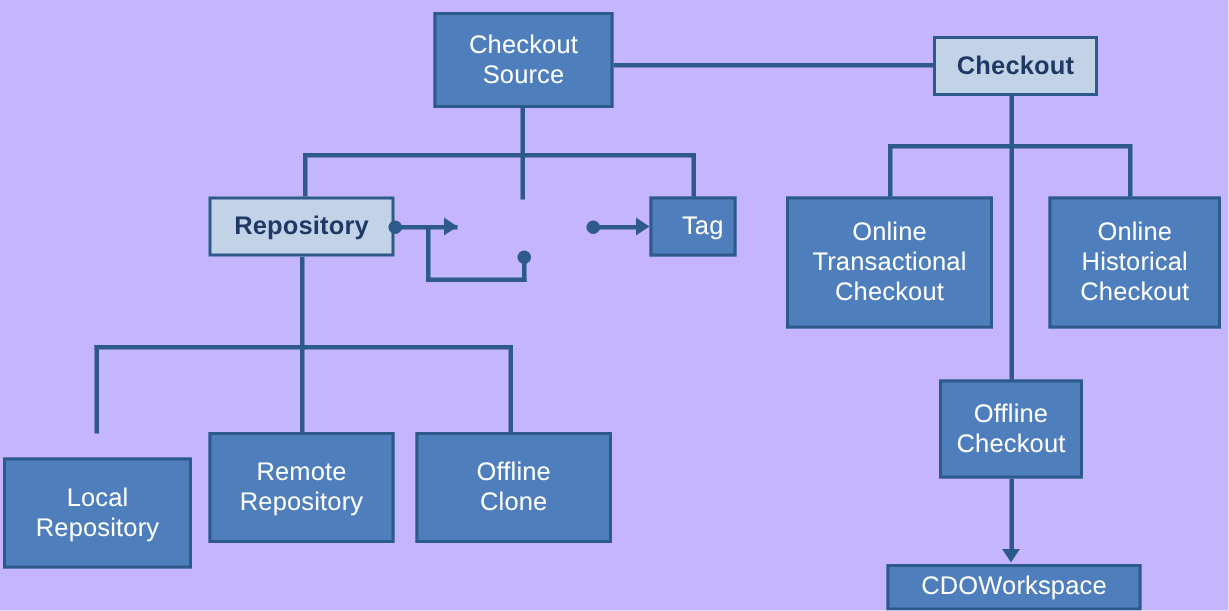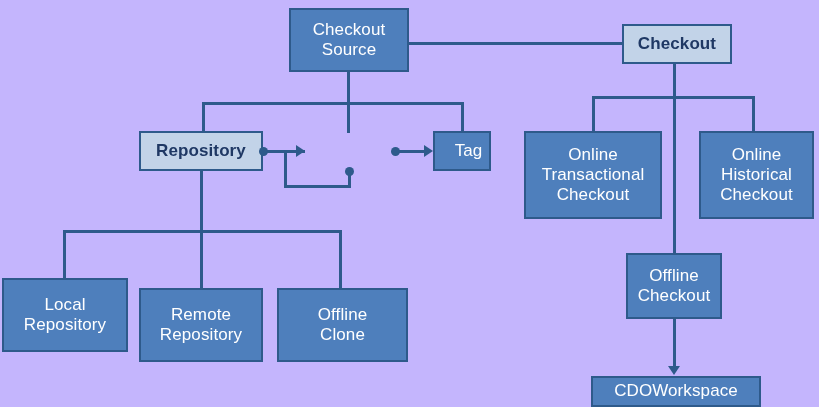--- a/index.html
+++ b/index.html
@@ -117,21 +117,21 @@
 Transactional
 Checkout</span>
   </div>
 
   <div class="node fill-dark" style="left:699px; top:131px; width:115px; height:88px;">
     <span class="label">Online
 Historical
 Checkout</span>
   </div>
 
-  <div class="node fill-dark" style="left:2px; top:278px; width:126px; height:74px;">
+  <div class="node fill-dark" style="left:2px; top:305px; width:126px; height:74px;">
     <span class="label">Local
 Repository</span>
   </div>
 
   <div class="node fill-dark" style="left:139px; top:288px; width:124px; height:74px;">
     <span class="label">Remote
 Repository</span>
   </div>
 
   <div class="node fill-dark" style="left:277px; top:288px; width:131px; height:74px;">

